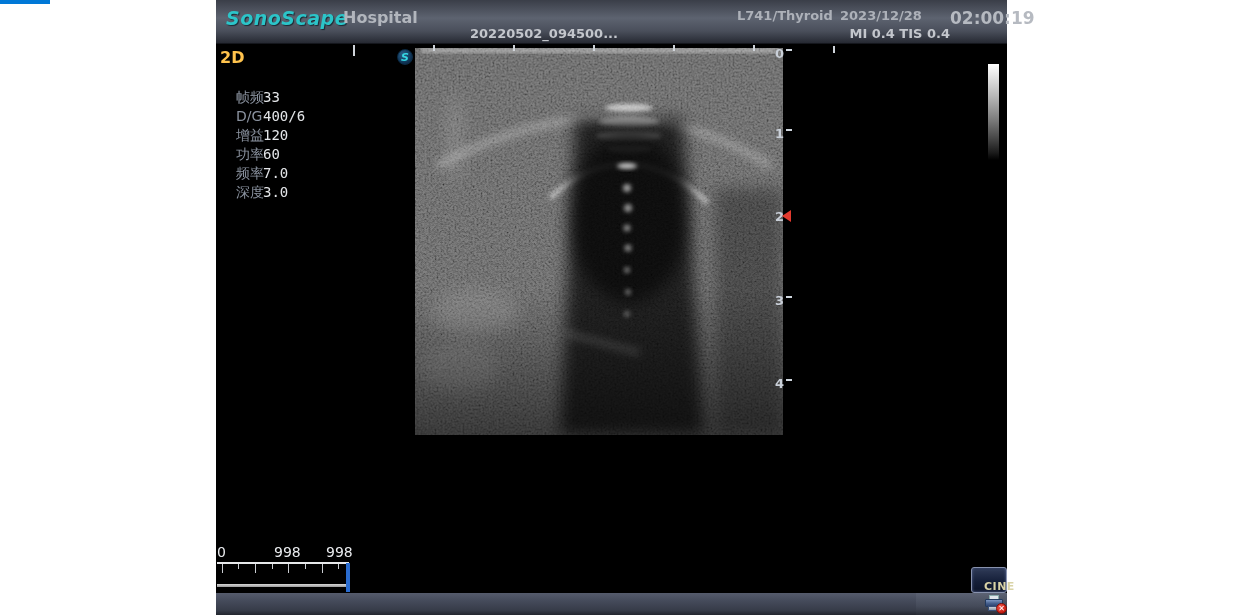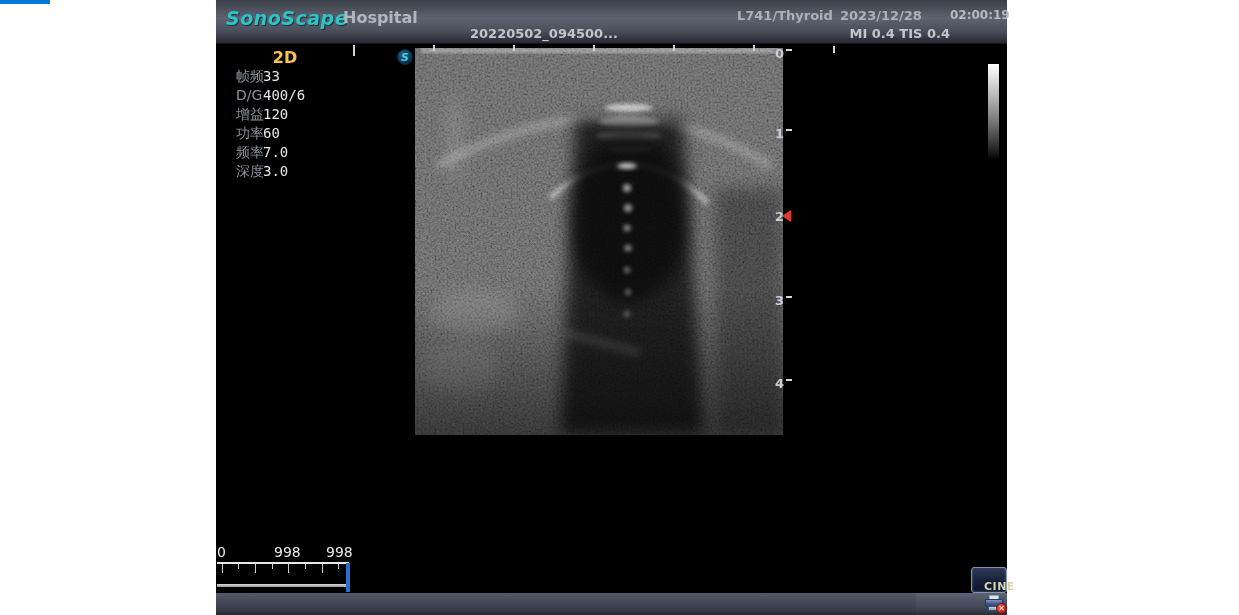--- a/index.html
+++ b/index.html
@@ -13,29 +13,29 @@
   
   .topbar { position:absolute; left:0; top:0; width:791px; height:44px;
     background:linear-gradient(180deg,#3a3e48 0%,#5d6370 42%,#4a4f5b 72%,#262932 100%);
     border-bottom:1px solid #14161c; }
   .topbar span { position:absolute; white-space:nowrap; }
   .brand { left:10px; top:7px; font-size:19px; font-weight:bold; font-style:italic;
            color:#2cc5c9; letter-spacing:0.5px; text-shadow:1px 1px 1px #1a2a33; }
   .hospital { left:127px; top:8px; font-size:16px; font-weight:bold; color:#b2b6bd; }
   .preset   { left:521px; top:8px; font-size:13px; font-weight:bold; color:#adb1b9; }
   .date     { left:624px; top:8px; font-size:13px; font-weight:bold; color:#adb1b9; }
-  .time     { left:734px; top:8px; font-size:12px; font-weight:bold; color:#b6bac1; }
+  .time     { left:734px; top:8px; font-size:17px; font-weight:bold; color:#b6bac1; }
   .examid   { left:254px; top:26px; width:200px; text-align:left; font-size:13px;
               font-weight:bold; color:#c3c6cc; }
   .mitis    { left:614px; top:26px; width:120px; text-align:right; font-size:13px;
               font-weight:bold; color:#c3c6cc; }
 
   
   .info-panel { position:absolute; left:4px; top:48px; width:130px; }
-  .mode { font-size:16px; font-weight:bold; color:#ffc34d; margin-bottom:1px;text-align:center; }
+  .mode { font-size:16px; font-weight:bold; color:#ffc34d; margin-bottom:22px; }
   .param-row { position:relative; height:19px; font-size:14px; }
   .p-label { position:absolute; left:16px; color:#8b93a0; }
   .p-value { position:absolute; left:43px; color:#e4e6e9;
              font-family:"DejaVu Sans Mono","Liberation Mono",monospace; }
 
   
   .htick { position:absolute; width:2px; background:#cfd4da; z-index:6; }
 
   
   .s-logo { position:absolute; left:181px; top:49px; width:16px; height:16px; border-radius:50%;

